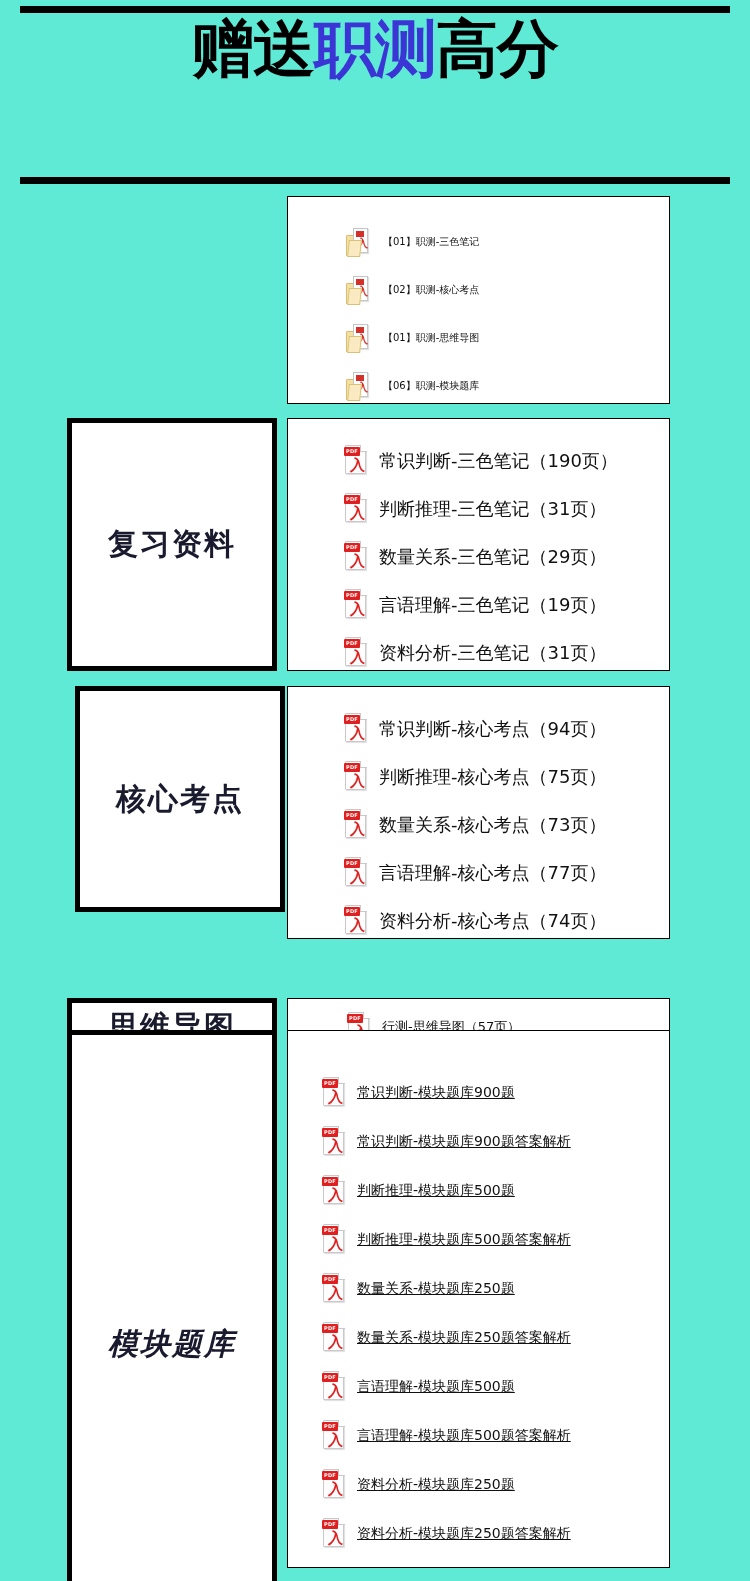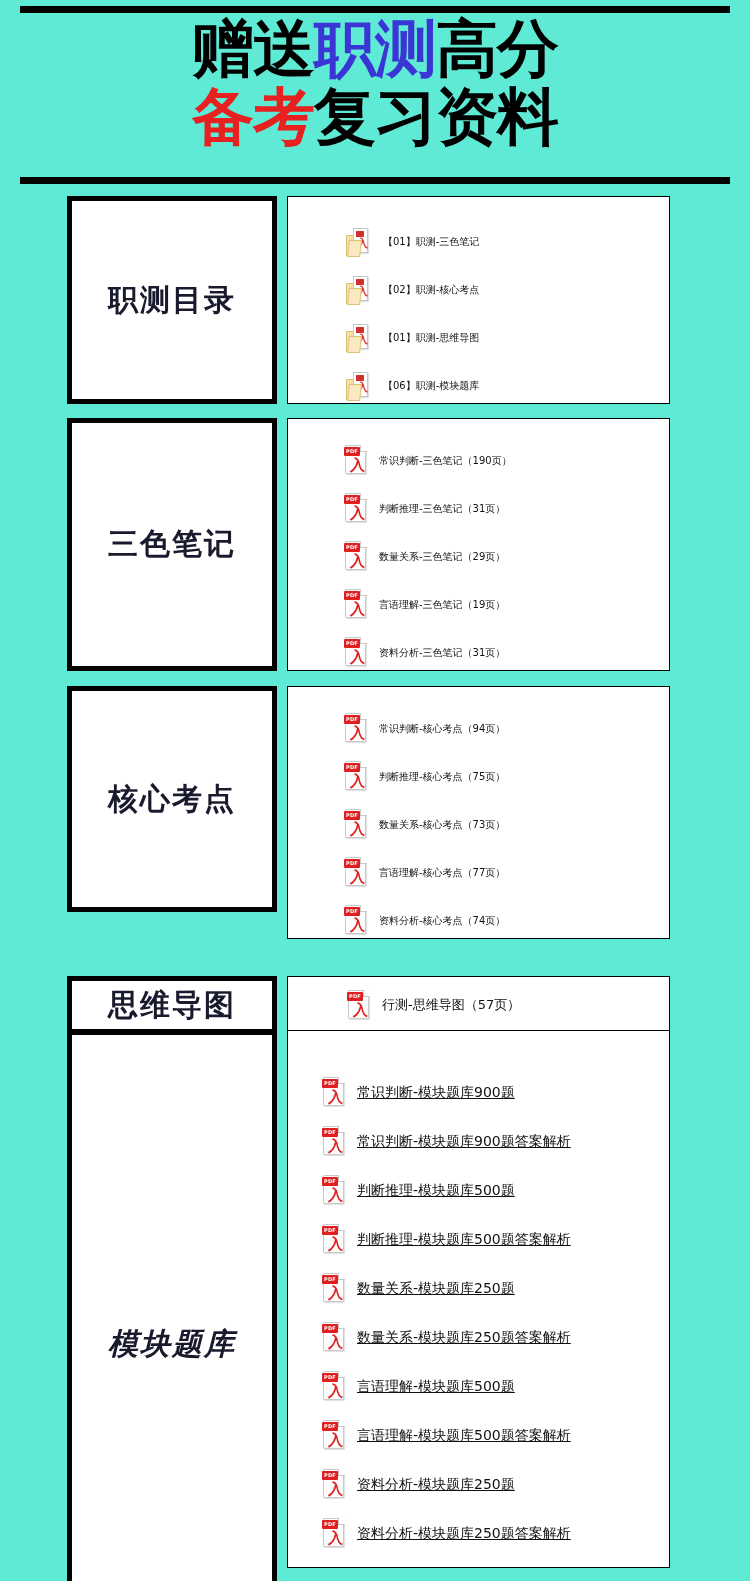--- a/index.html
+++ b/index.html
@@ -48,21 +48,21 @@
   .item{display:flex;align-items:center;white-space:nowrap;}
   .item .txt{
     font-family:"DejaVu Sans","Liberation Sans",sans-serif;
     color:#111;
   }
 
   
   .s-folder .item{padding-left:58px;}
   .s-folder .item .txt{font-size:10px;}
   .s-pdf .item{padding-left:55px;}
-  .s-pdf .item .txt{font-size:10px;}
+  .s-pdf .item .txt{font-size:18px;}
   .s-single .item{padding-left:58px;}
   .s-single .item .txt{font-size:13px;}
   .s-bank .item{padding-left:33px;}
   .s-bank .item .txt{font-size:14px;text-decoration:underline;}
 
   
   .icon{flex:0 0 auto;display:inline-block;position:relative;margin-right:11px;}
 
   
   .pdf-icon{width:25px;height:31px;}
@@ -119,32 +119,26 @@
 
 <div class="page">
 
   <div class="header">
     <div class="rule top"></div>
 
     <div class="headline l1">
       <span class="hl-black">赠送</span><span class="hl-blue">职测</span><span class="hl-black">高分</span>
     </div>
 
-    <div class="headline l2">
-      <span class="hl-red">备考</span><span class="hl-black">复习资料</span>
-    </div>
 
     <div class="rule bottom"></div>
   </div>
 
   <div id="sections-root">
       <div class="section s-folder" style="top:196px;height:208px;">
-        <div class="label-box" style="height:208px;">
-          <span class="label-text">职测目录</span>
-        </div>
         <div class="list-box" style="height:208px;">
           <div class="list-inner" style="padding-top:14px;">
             <div class="item" style="height:48px;">
               <span class="icon folder-icon">
                 <span class="fback"></span>
                 <span class="fsheet">
                   <span class="fband"></span>
                   <span class="facro">入</span>
                 </span>
                 <span class="ffront"></span>
@@ -182,21 +176,21 @@
                 </span>
                 <span class="ffront"></span>
               </span>
               <span class="txt">【06】职测-模块题库</span>
             </div>
           </div>
         </div>
       </div>
       <div class="section s-pdf" style="top:418px;height:253px;">
         <div class="label-box" style="height:253px;">
-          <span class="label-text">三色笔记</span>
+          <span class="label-text">复习资料</span>
         </div>
         <div class="list-box" style="height:253px;">
           <div class="list-inner" style="padding-top:12px;">
             <div class="item" style="height:48px;">
               <span class="icon pdf-icon">
                 <span class="sheet"></span>
                 <span class="fold"></span>
                 <span class="band">PDF</span>
                 <span class="acro">入</span>
               </span>
@@ -235,21 +229,21 @@
                 <span class="fold"></span>
                 <span class="band">PDF</span>
                 <span class="acro">入</span>
               </span>
               <span class="txt">资料分析-三色笔记（31页）</span>
             </div>
           </div>
         </div>
       </div>
       <div class="section s-pdf" style="top:686px;height:253px;">
-        <div class="label-box" style="height:226px;">
+        <div class="label-box" style="height:226px;margin-left:8px;">
           <span class="label-text">核心考点</span>
         </div>
         <div class="list-box" style="height:253px;">
           <div class="list-inner" style="padding-top:12px;">
             <div class="item" style="height:48px;">
               <span class="icon pdf-icon">
                 <span class="sheet"></span>
                 <span class="fold"></span>
                 <span class="band">PDF</span>
                 <span class="acro">入</span>
@@ -288,21 +282,21 @@
                 <span class="sheet"></span>
                 <span class="fold"></span>
                 <span class="band">PDF</span>
                 <span class="acro">入</span>
               </span>
               <span class="txt">资料分析-核心考点（74页）</span>
             </div>
           </div>
         </div>
       </div>
-      <div class="section s-single" style="top:976px;height:40px;">
+      <div class="section s-single" style="top:998px;height:40px;">
         <div class="label-box" style="height:58px;">
           <span class="label-text">思维导图</span>
         </div>
         <div class="list-box" style="height:58px;">
           <div class="list-inner" style="padding-top:0px;">
             <div class="item" style="height:40px;">
               <span class="icon pdf-icon">
                 <span class="sheet"></span>
                 <span class="fold"></span>
                 <span class="band">PDF</span>

